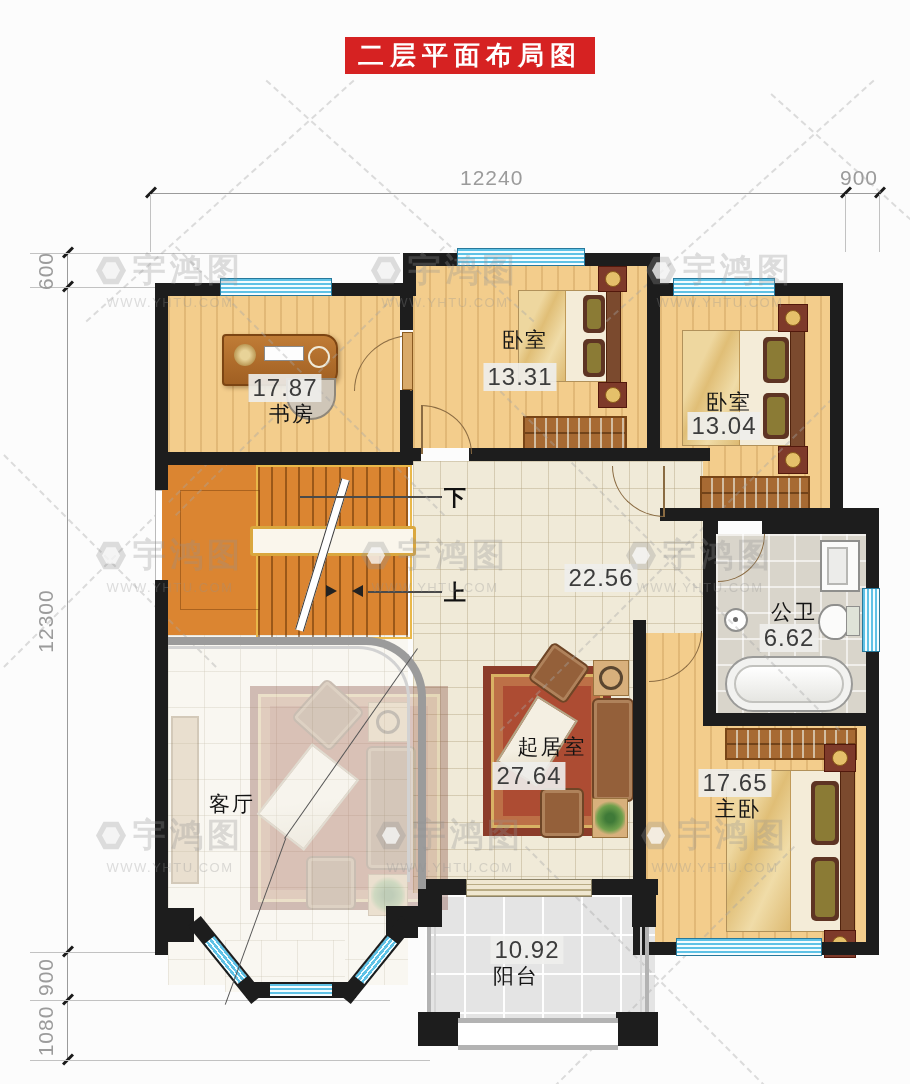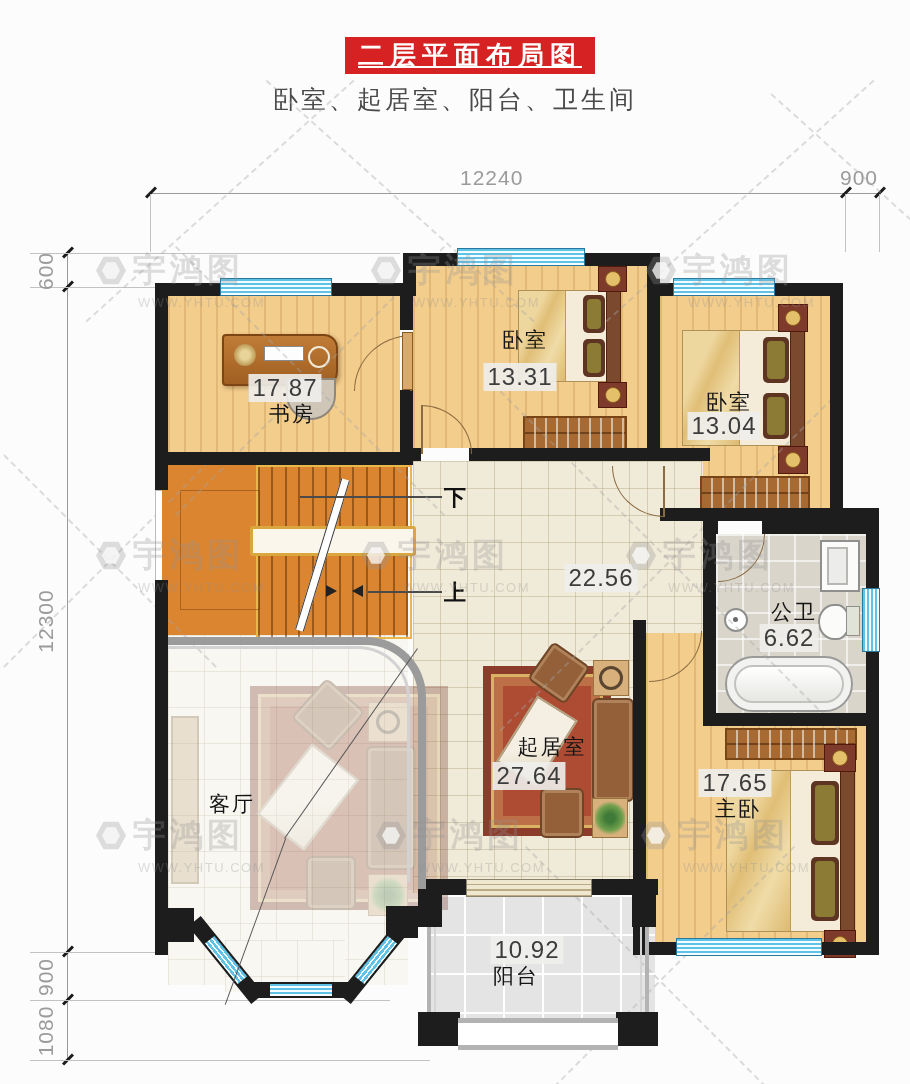--- a/index.html
+++ b/index.html
@@ -63,24 +63,24 @@
   .rname{position:absolute;transform:translateX(-50%);font-size:21px;letter-spacing:2px;color:#141414;white-space:nowrap;font-weight:500;}
   .chip{position:absolute;transform:translateX(-50%);font-size:24px;color:#3c3c3c;background:rgba(238,238,236,.9);padding:0 4px;white-space:nowrap;letter-spacing:1px;}
   .updown{position:absolute;font-size:22px;color:#111;font-weight:600;}
   
   .dline{position:absolute;background:#9b9b9b;}
   .tick{position:absolute;width:14px;height:3px;background:#1a1a1a;transform:rotate(-45deg);}
   .dtext{position:absolute;color:#9b9b9b;font-size:21px;letter-spacing:1px;white-space:nowrap;}
   .dtextv{position:absolute;width:80px;text-align:center;color:#9b9b9b;font-size:21px;letter-spacing:1px;transform:rotate(-90deg);white-space:nowrap;}
   .ext{position:absolute;background:#c2c2c2;}
   
-  .titlebox{position:absolute;background:#d62222;color:#fff;display:flex;align-items:center;justify-content:center;font-size:26px;font-weight:bold;letter-spacing:6px;text-decoration:underline;}
+  .titlebox{position:absolute;background:#d62222;color:#fff;display:flex;align-items:center;justify-content:center;font-size:26px;font-weight:bold;letter-spacing:6px;}
   .subtitle{position:absolute;width:100%;text-align:center;font-size:25px;color:#4a4a4a;letter-spacing:3px;}
   
-  .wm{position:absolute;width:190px;color:rgba(145,145,145,.30);text-align:right;pointer-events:none;}
+  .wm{position:absolute;width:190px;color:rgba(145,145,145,.30);text-align:center;pointer-events:none;}
   .wmrow{display:flex;align-items:center;justify-content:center;gap:7px;}
   .wmhex{position:relative;width:30px;height:30px;background:rgba(145,145,145,.30);clip-path:polygon(25% 4%,75% 4%,100% 50%,75% 96%,25% 96%,0% 50%);}
   .wmhex i{position:absolute;left:6px;top:6px;width:18px;height:18px;background:rgba(252,252,252,.75);clip-path:polygon(25% 4%,75% 4%,100% 50%,75% 96%,25% 96%,0% 50%);}
   .wmbrand{font-size:33px;font-weight:bold;letter-spacing:4px;}
   .wmsite{font-size:13px;letter-spacing:1.5px;margin-top:2px;}
   .dash{position:absolute;border-top:2px dashed rgba(165,165,165,.38);height:0;}
   .arrR{position:absolute;width:0;height:0;border-top:6px solid transparent;border-bottom:6px solid transparent;border-left:11px solid #222;}
   .arrL{position:absolute;width:0;height:0;border-top:6px solid transparent;border-bottom:6px solid transparent;border-right:11px solid #222;}
   .thin{position:absolute;background:#4a4a4a;height:1.5px;}
   .slash{position:absolute;background:#fff;border-left:1.5px solid #3a3a3a;border-right:1.5px solid #3a3a3a;}
@@ -89,21 +89,20 @@
   .cab{position:absolute;background:#cfae7e;border:2px solid #8d6a3a;}
 </style>
 </head>
 <body>
 
 <div class="canvas">
 
   <div class="titlebox" style="left:345px;top:37px;width:250px;height:37px;">
       <span>二层平面布局图</span>
     </div>
-  <div class="subtitle" style="top:83px;">卧室、起居室、阳台、卫生间</div>
 
   <div class="dline" style="left:150px;top:193px;width:730px;height:1px;"></div>
   <div class="tick" style="left:144px;top:191px;"></div>
   <div class="tick" style="left:839px;top:191px;"></div>
   <div class="tick" style="left:873px;top:191px;"></div>
   <div class="ext" style="left:150px;top:194px;width:1px;height:58px;"></div>
   <div class="ext" style="left:845px;top:194px;width:1px;height:58px;"></div>
   <div class="ext" style="left:879px;top:194px;width:1px;height:58px;"></div>
   <div class="dtext" style="left:460px;top:166px;">12240</div>
   <div class="dtext" style="left:840px;top:166px;">900</div>

